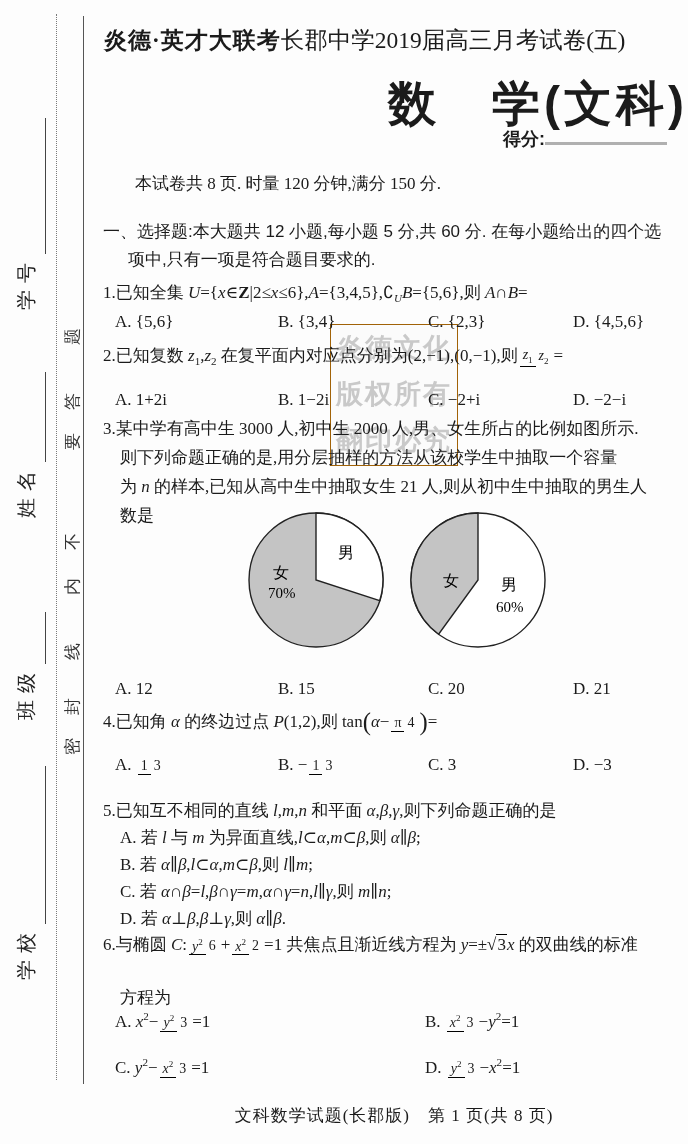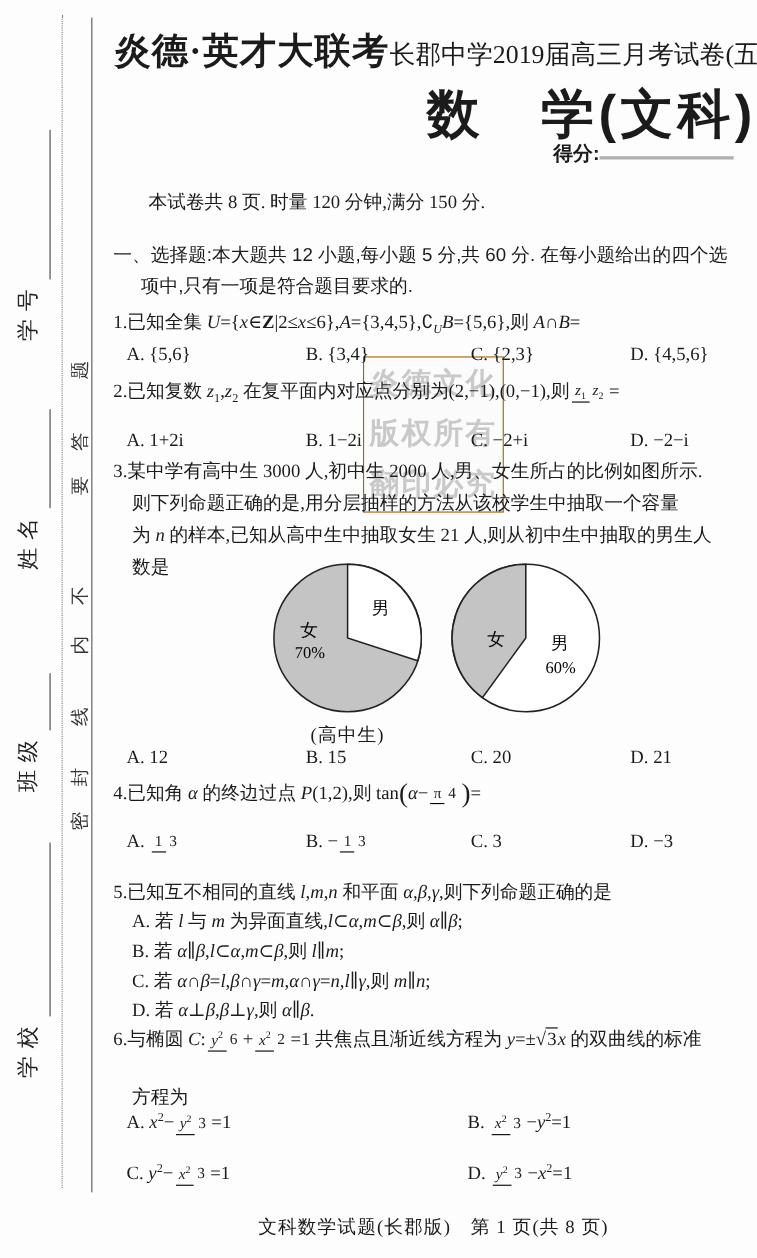--- a/index.html
+++ b/index.html
@@ -22,21 +22,21 @@
   .side-label{position:absolute;top:0;height:40px;line-height:40px;font-size:20px;letter-spacing:7px;color:#222;}
   .side-label .blank{display:inline-block;border-bottom:1.5px solid #444;height:24px;vertical-align:bottom;margin-left:2px;}
   .seal-char{position:absolute;top:3px;font-size:17px;color:#333;}
   
   .watermark{position:absolute;left:330px;top:324px;width:126px;height:140px;
     border:1px solid #a16207;background:rgba(250,250,250,.55);text-align:center;}
   .watermark div{font-size:27px;font-weight:bold;color:#c9c9c9;letter-spacing:2px;line-height:46px;
     font-family:"Liberation Sans","DejaVu Sans",sans-serif;}
   
   .banner{left:104px;top:24px;}
-  .banner .brand{font-weight:bold;font-size:33px;letter-spacing:1px;}
+  .banner .brand{font-weight:bold;font-size:23px;letter-spacing:1px;}
   .banner .rest{font-size:23.5px;}
   .main-title{left:100px;top:72px;width:588px;text-align:right;font-size:48px;font-weight:bold;
     letter-spacing:4px;font-family:"Liberation Sans","DejaVu Sans",sans-serif;}
   .score{left:503px;top:124px;font-family:"Liberation Sans","DejaVu Sans",sans-serif;font-weight:bold;font-size:18px;}
   .score .blank{display:inline-block;width:122px;height:18px;border-bottom:3px solid #b0b0b0;}
   .intro{left:135px;top:172px;text-align:center;}
   .sec{left:103px;font-family:"Liberation Sans","DejaVu Sans",sans-serif;font-weight:normal;font-size:17px;}
   
   .q{left:103px;}
   .cont{left:120px;}
@@ -125,21 +125,20 @@
 
 <div class="abs pies">
   <div class="pie-fig">
     <svg width="150" height="140" viewBox="0 0 150 140">
       <circle cx="75" cy="70" r="67" fill="#c4c4c4" stroke="#222" stroke-width="1.4"></circle>
       <path d="M75,70 L75,3 A67,67 0 0 1 138.7,90.7 Z" fill="#ffffff" stroke="#222" stroke-width="1.4"></path>
       <text x="97" y="48" class="pie-label">男</text>
       <text x="32" y="68" class="pie-label">女</text>
       <text x="27" y="88" class="pie-pct">70%</text>
     </svg>
-    <div class="pie-caption">(高中生)</div>
   </div>
   <div class="pie-fig">
     <svg width="150" height="140" viewBox="0 0 150 140">
       <circle cx="75" cy="70" r="67" fill="#ffffff" stroke="#222" stroke-width="1.4"></circle>
       <path d="M75,70 L75,3 A67,67 0 0 0 35.6,124.2 Z" fill="#c4c4c4" stroke="#222" stroke-width="1.4"></path>
       <text x="40" y="76" class="pie-label">女</text>
       <text x="98" y="80" class="pie-label">男</text>
       <text x="93" y="102" class="pie-pct">60%</text>
     </svg>
   </div>

